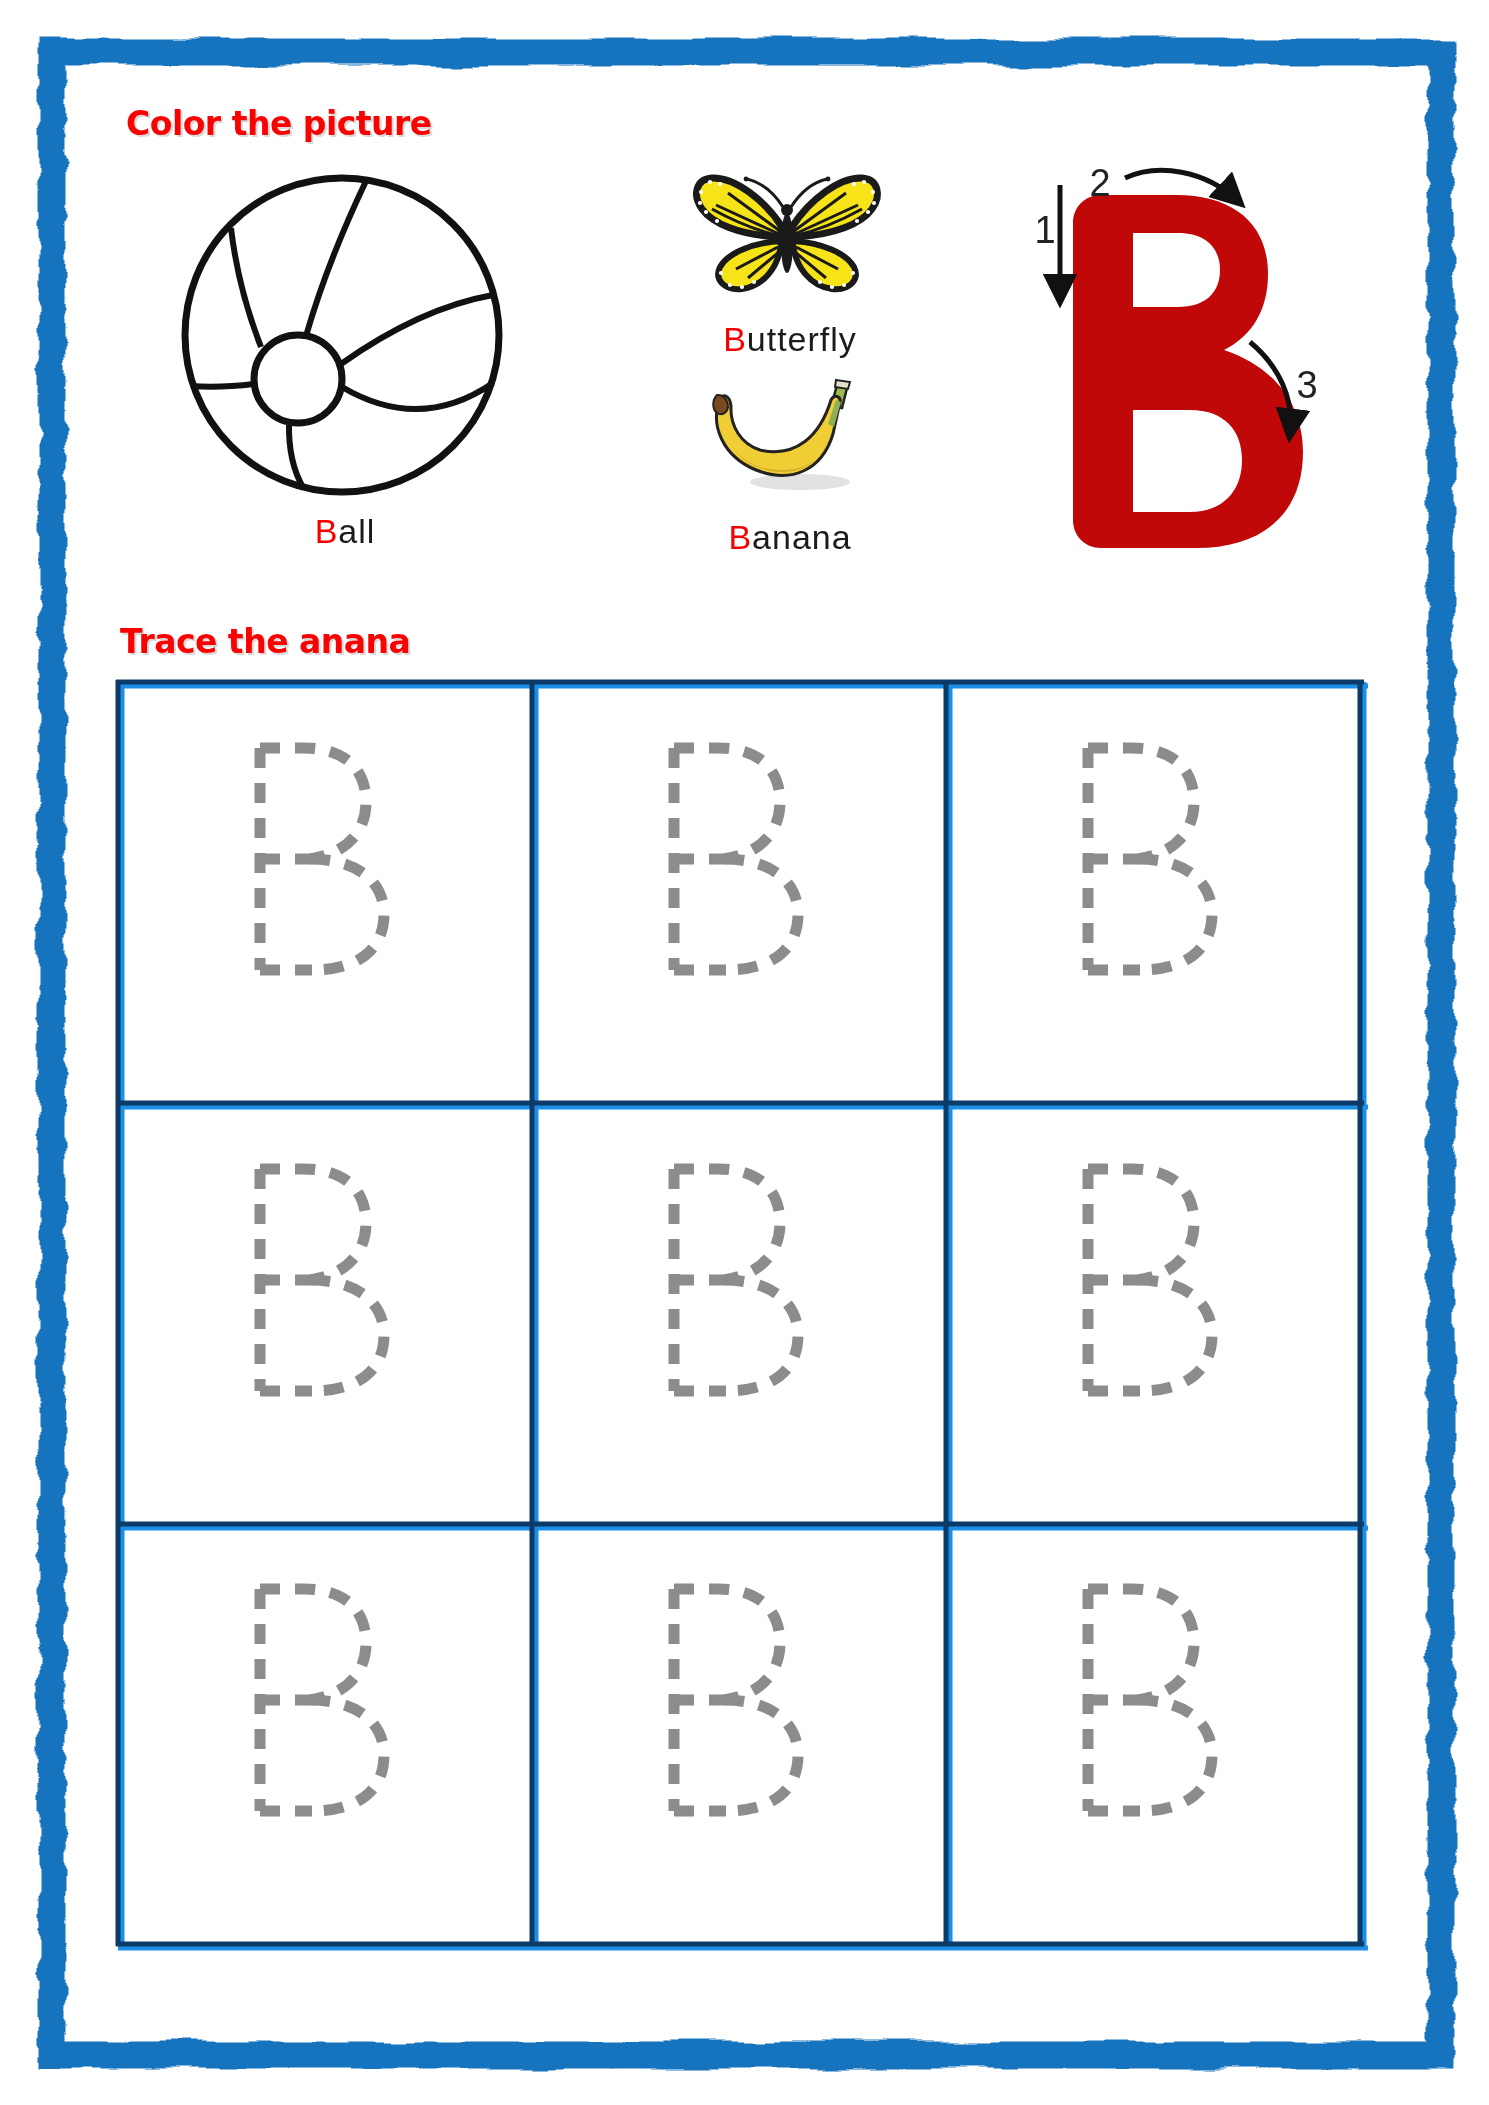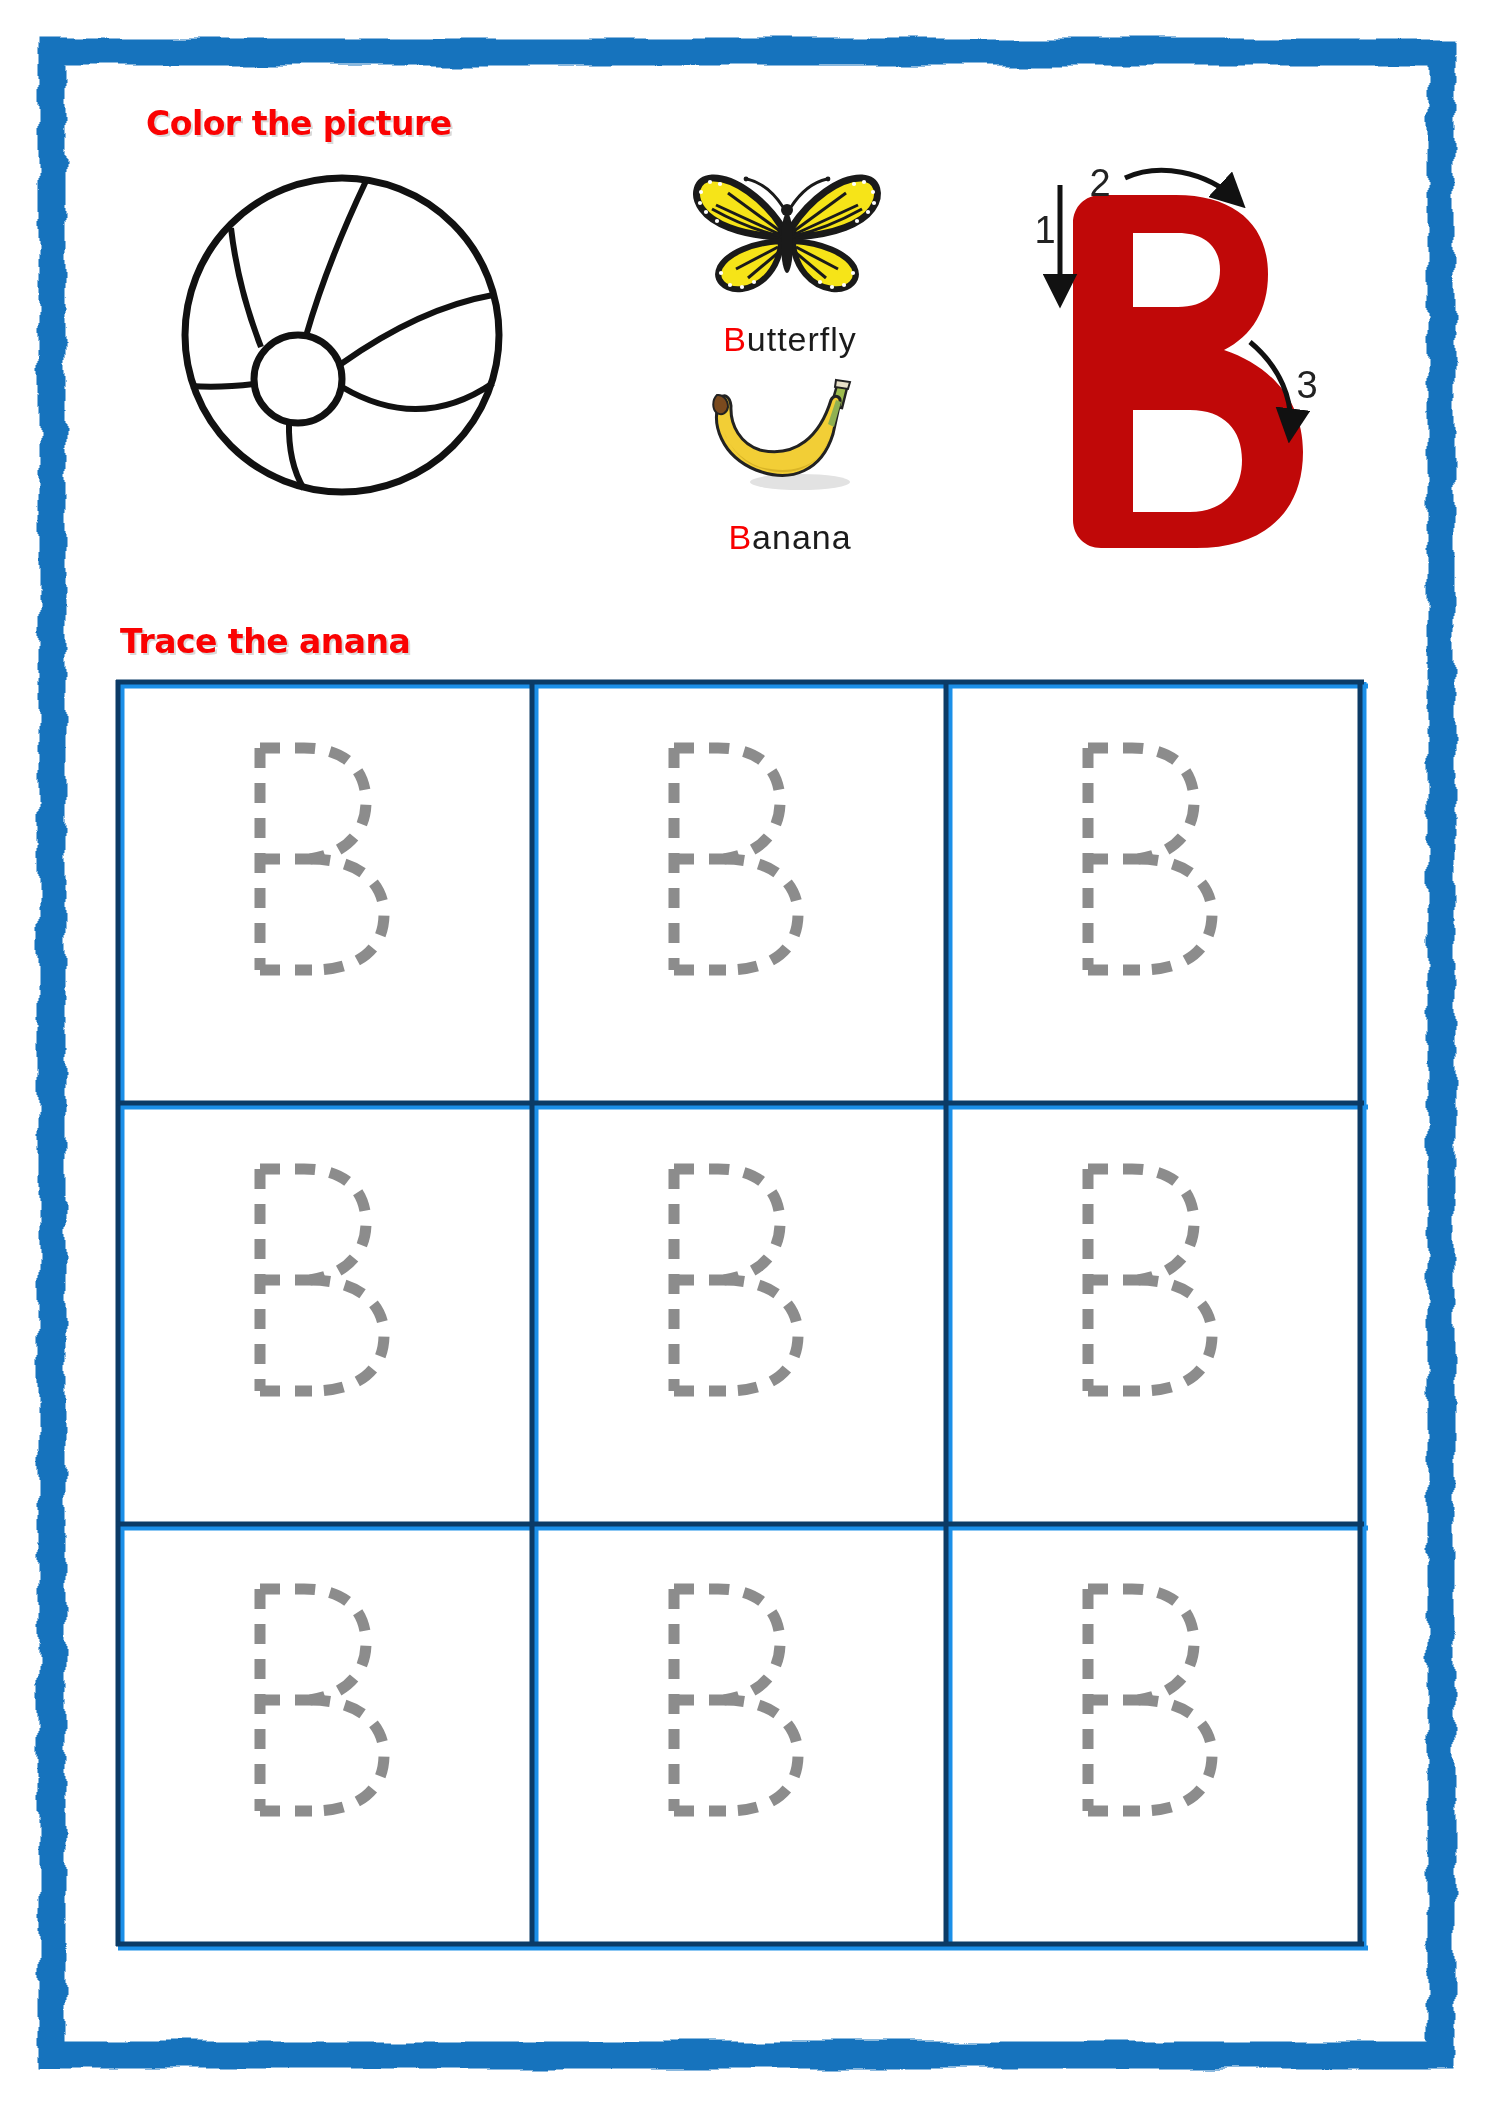--- a/index.html
+++ b/index.html
@@ -54,34 +54,37 @@
   <svg class="abs nopointer" width="1489" height="2105" viewBox="0 0 1489 2105" style="left:0;top:0;">
     <defs>
       <filter id="rough" x="-5%" y="-5%" width="110%" height="110%">
         <feTurbulence type="fractalNoise" baseFrequency="0.014 0.045" numOctaves="2" seed="8" result="n"></feTurbulence>
         <feDisplacementMap in="SourceGraphic" in2="n" scale="13" xChannelSelector="R" yChannelSelector="G"></feDisplacementMap>
       </filter>
     </defs>
     <rect x="52" y="52" width="1389" height="2003" fill="none" stroke="#1273BD" stroke-width="27" filter="url(#rough)"></rect>
   </svg>
 
-  <div class="abs heading" style="left:146px;top:104px;">Color the picture</div>
+  <div class="abs heading" style="left:126px;top:104px;">Color the picture</div>
 
   <svg class="abs" style="left:175px;top:168px;" width="340" height="340" viewBox="0 0 340 340">
     <circle cx="167" cy="167" r="157" fill="#ffffff" stroke="#111111" stroke-width="7"></circle>
     <g fill="none" stroke="#111111" stroke-width="6">
       <path d="M131,168 Q152,95 191,13"></path>
       <path d="M86,179 Q63,120 56,60"></path>
       <path d="M79,216 Q45,220 16,218"></path>
       <path d="M114,254 Q113,295 129,321"></path>
       <path d="M166,196 Q245,140 318,127"></path>
       <path d="M167,219 Q245,265 318,215"></path>
     </g>
     <circle cx="123" cy="211" r="44" fill="#ffffff" stroke="#111111" stroke-width="7"></circle>
   </svg>
+  <div class="abs pic-label" style="left:175px;top:512px;width:340px;">
+    <span class="first">B</span><span>all</span>
+  </div>
 
   <svg class="abs" style="left:690px;top:165px;" width="195" height="140" viewBox="0 0 195 140">
     <g stroke="#1a1a1a" stroke-width="3" fill="none">
       <path d="M93,42 C82,25 70,17 57,14"></path>
       <path d="M101,42 C112,25 124,17 137,14"></path>
     </g>
     <circle cx="56" cy="14" r="2.4" fill="#1a1a1a"></circle>
     <circle cx="138" cy="14" r="2.4" fill="#1a1a1a"></circle>
 
     <path d="M92,62 C74,34 44,12 22,13 C6,14 2,30 12,44 C22,58 48,70 90,72 Z" fill="#F6E418" stroke="#1a1a1a" stroke-width="7" stroke-linejoin="round"></path>

